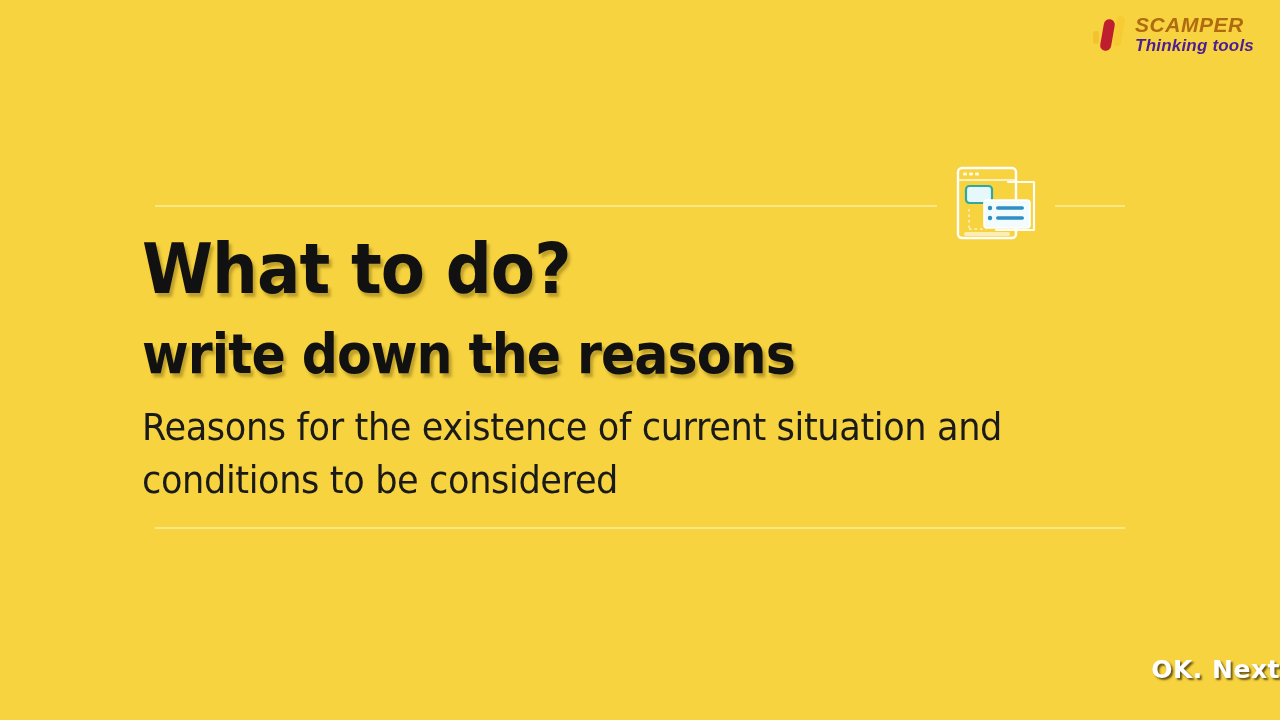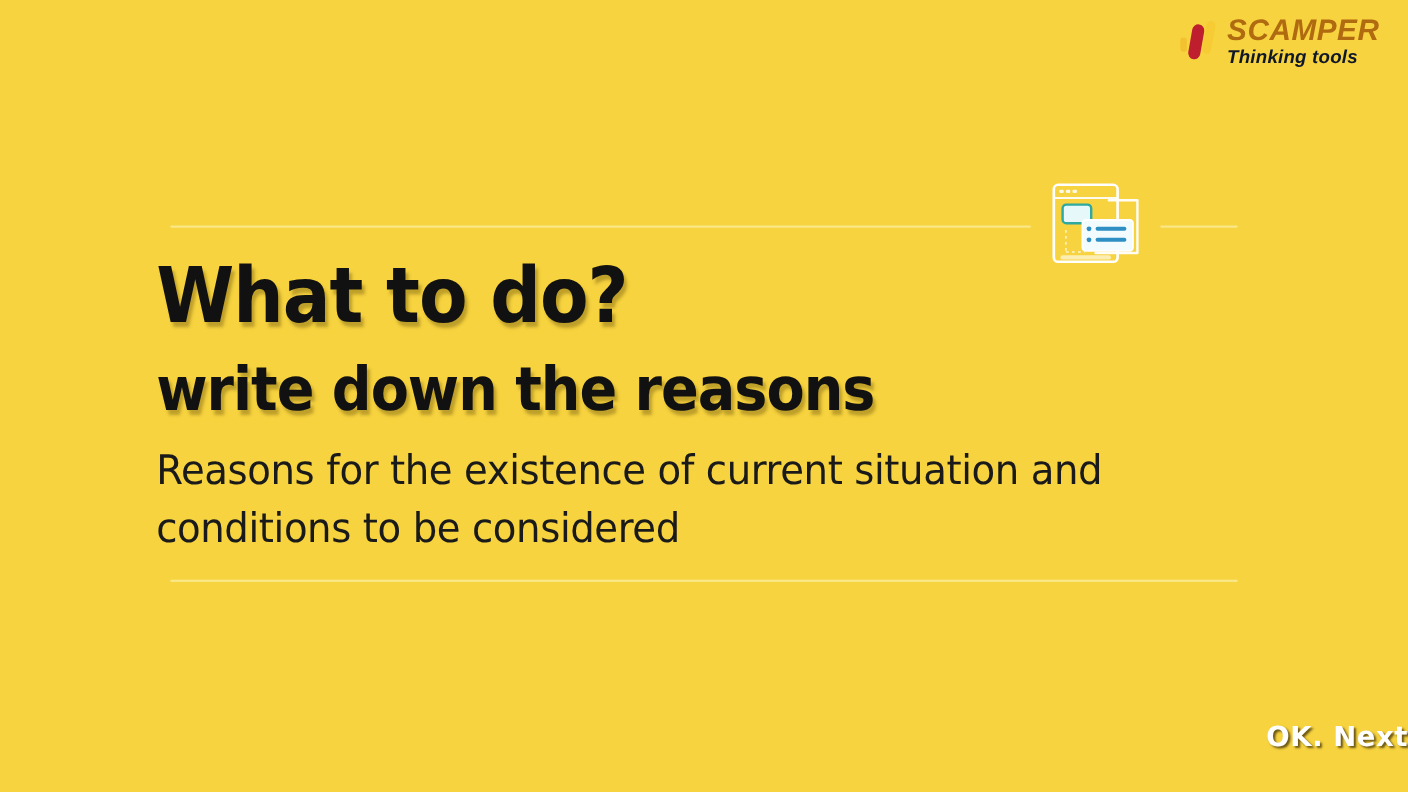--- a/index.html
+++ b/index.html
@@ -62,31 +62,31 @@
     background: #F6CB33;
     transform: rotate(10deg);
     border-radius: 5px;
   }
   #brand-text {
     display: flex;
     flex-direction: column;
     line-height: 1;
   }
   #brand-name {
-    font-size: 27px;
+    font-size: 21px;
     font-weight: bold;
     font-style: italic;
     color: #B06A10;
     letter-spacing: 0.5px;
   }
   #brand-tagline {
     font-size: 17px;
     font-weight: bold;
     font-style: italic;
-    color: #0f172a;
+    color: #4c1d95;
     margin-top: 2px;
     letter-spacing: 0.2px;
   }
 
   
   .rule {
     position: absolute;
     height: 2px;
     background: #FAE888;
   }

